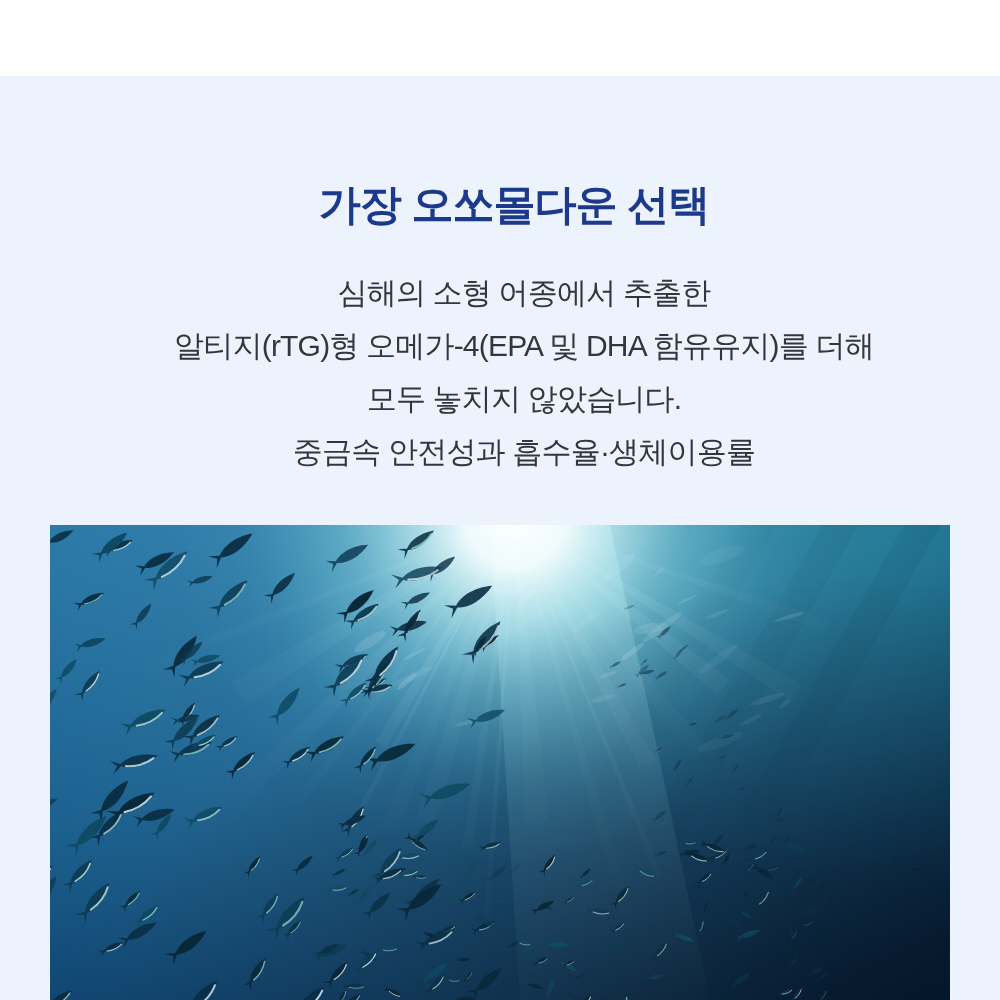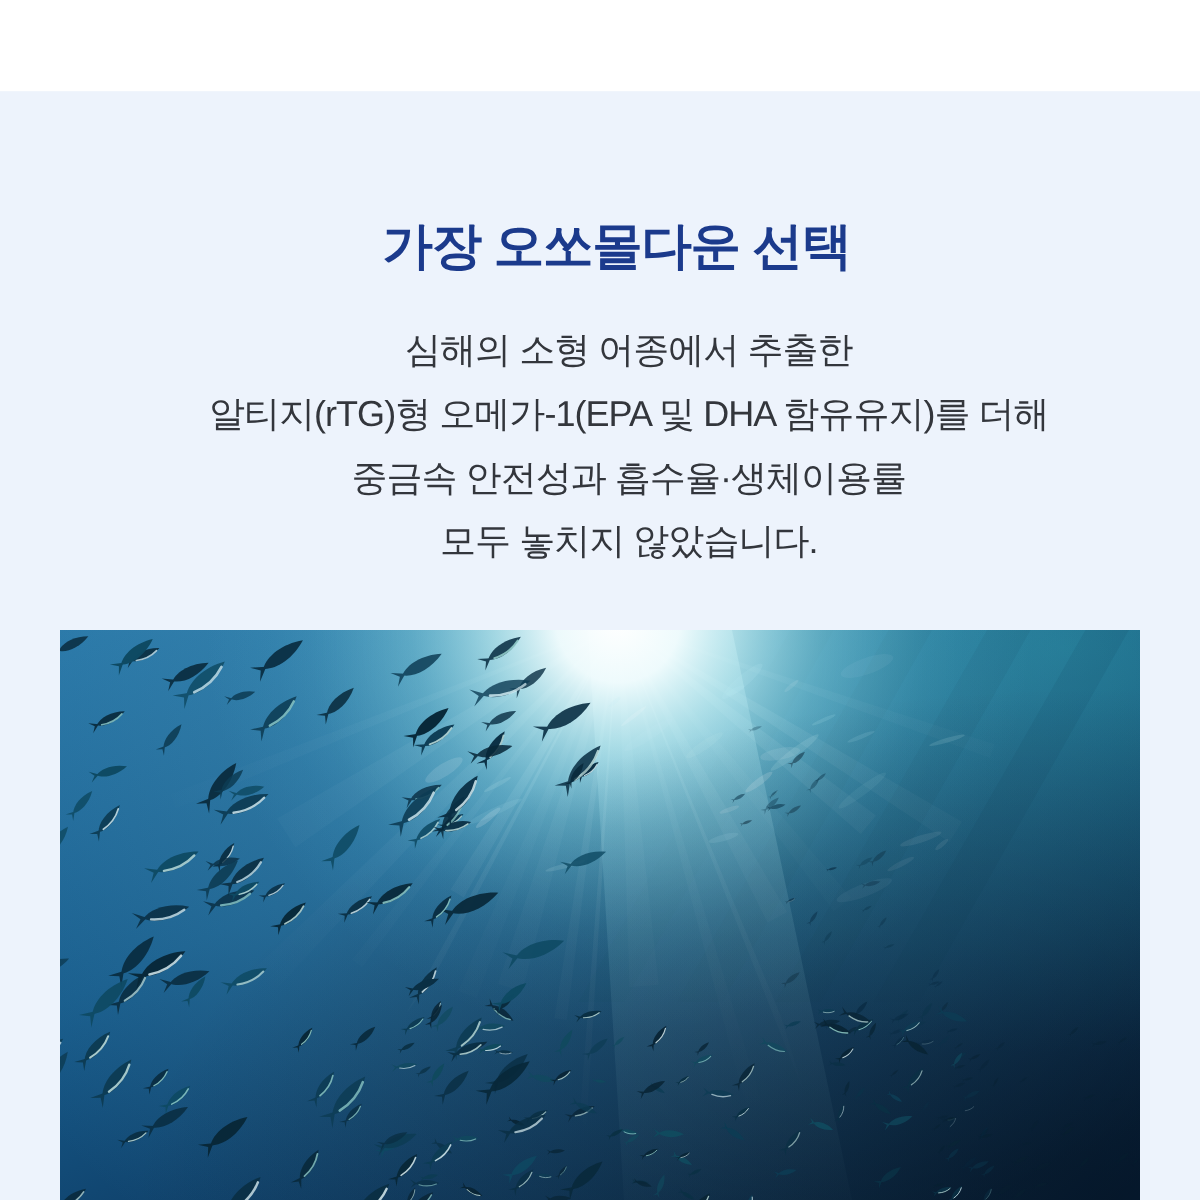--- a/index.html
+++ b/index.html
@@ -36,23 +36,23 @@
 </style>
 </head>
 <body>
 
 <div class="top-strip"></div>
 
 <h1 class="headline">가장 오쏘몰다운 선택</h1>
 
 <p class="copy">
   <span class="line">심해의 소형 어종에서 추출한</span>
-  <span class="line">알티지(rTG)형 오메가-1(EPA 및 DHA 함유유지)를 더해</span>
+  <span class="line">알티지(rTG)형 오메가-4(EPA 및 DHA 함유유지)를 더해</span>
+  <span class="line">모두 놓치지 않았습니다.</span>
   <span class="line">중금속 안전성과 흡수율·생체이용률</span>
-  <span class="line">모두 놓치지 않았습니다.</span>
 </p>
 
 <figure class="photo" role="img" aria-label="햇빛이 비치는 푸른 심해 속을 헤엄치는 소형 어종 물고기 떼 사진">
   <svg id="photo-svg" viewBox="0 0 900 475" xmlns="http://www.w3.org/2000/svg">
     <defs>
       <linearGradient id="water" x1="0" y1="0" x2="0.85" y2="1">
         <stop offset="0" stop-color="#2472a4"></stop>
         <stop offset="0.38" stop-color="#175b8b"></stop>
         <stop offset="0.72" stop-color="#0d3a62"></stop>
         <stop offset="1" stop-color="#08223d"></stop>

